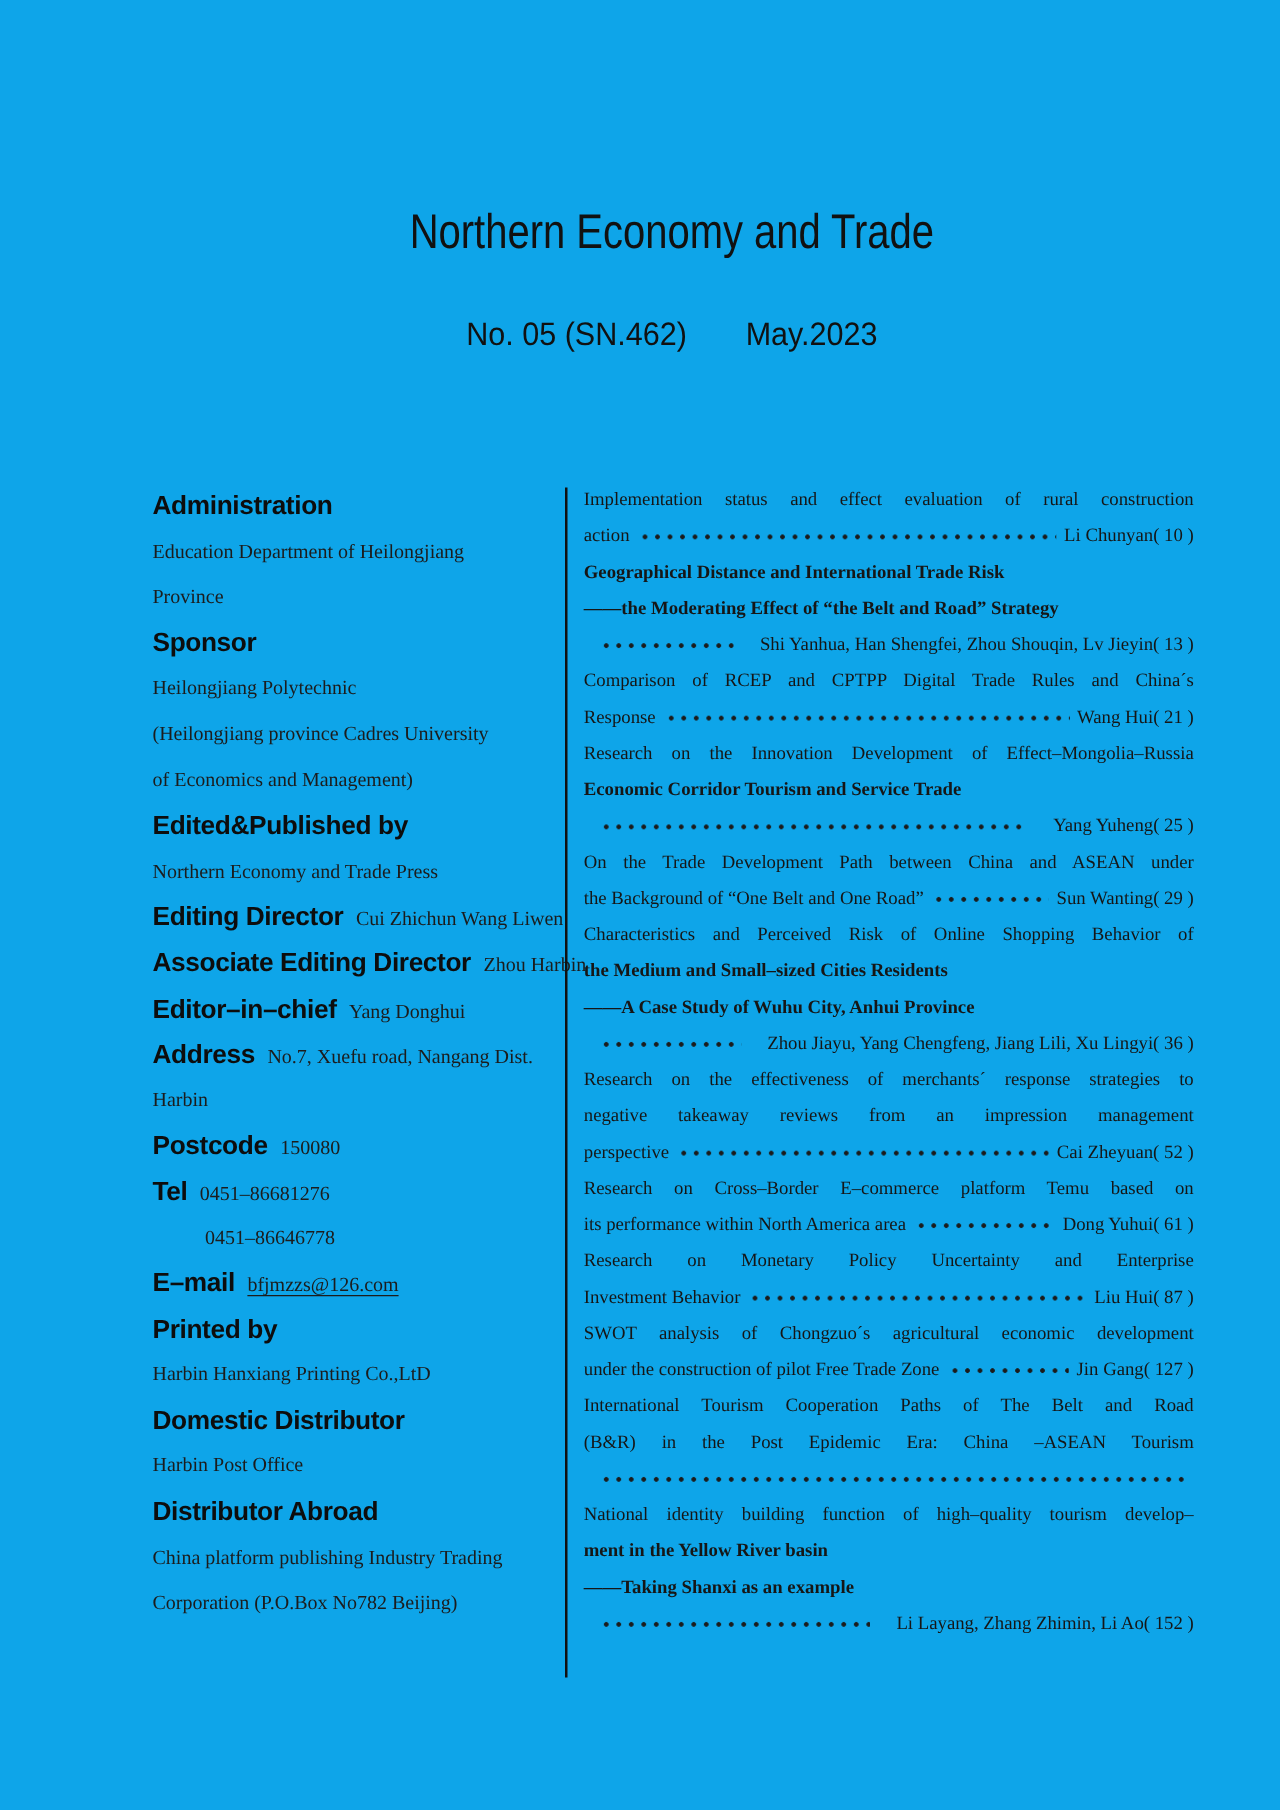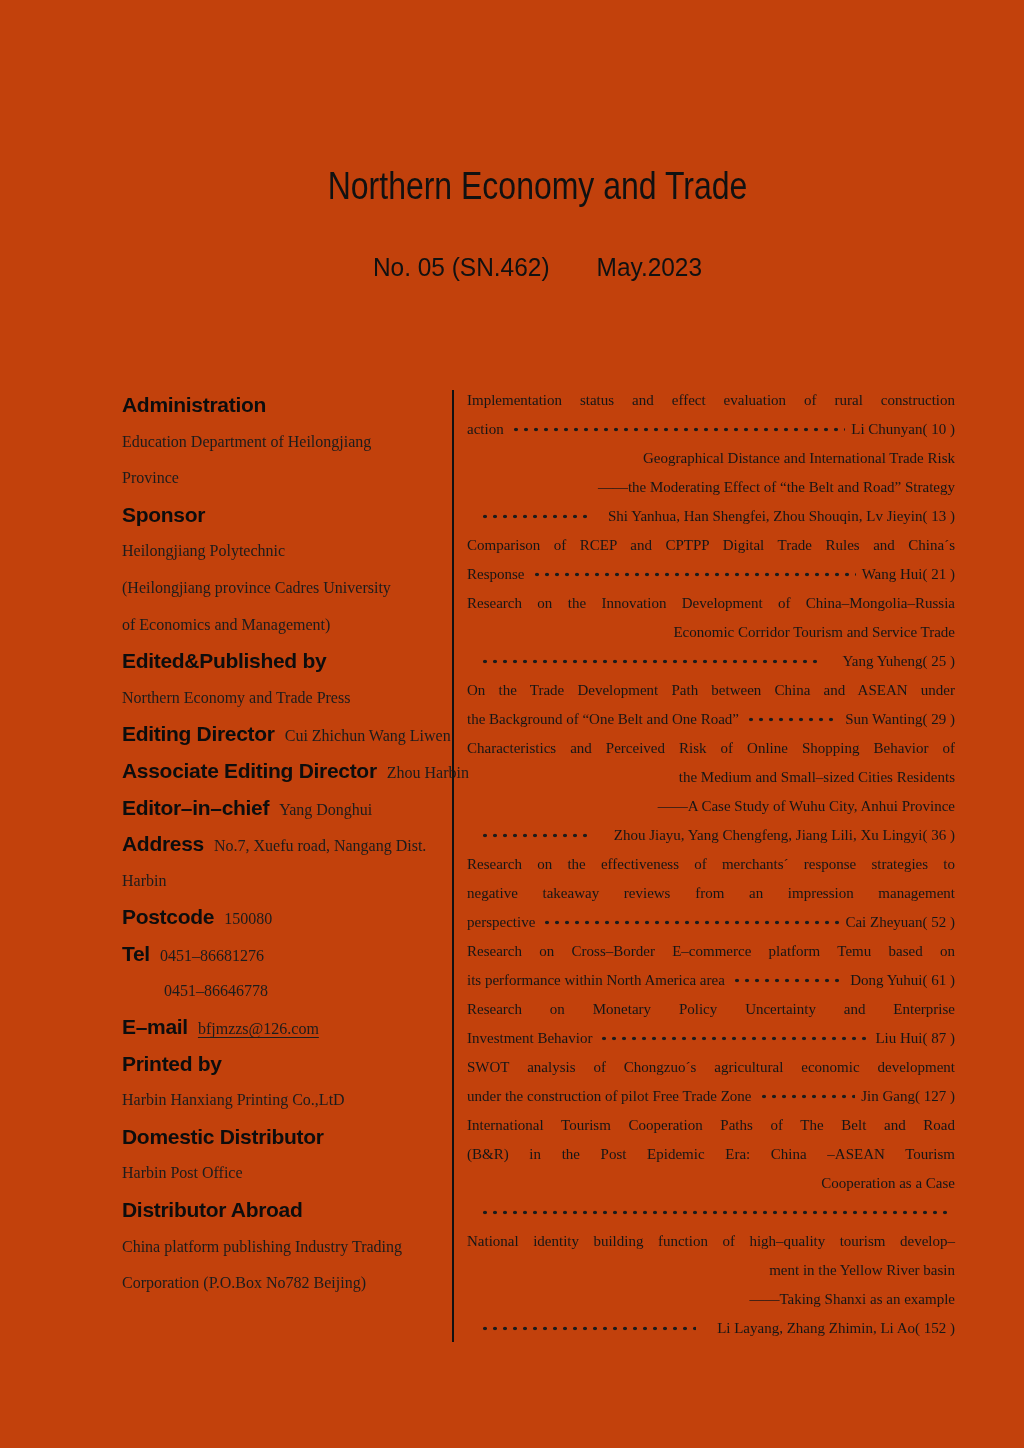--- a/index.html
+++ b/index.html
@@ -1,20 +1,20 @@
 <!DOCTYPE html>
 <html><head>
 <meta charset="utf-8">
 <style>
   html,body{margin:0;padding:0;background:#e8e8e8;}
   .page{
     position:relative;
     width:1024px;height:1448px;
     margin:0 auto;
-    background:#c2410c;
+    background:#0ea5e9;
     color:#1a1a1a;
     overflow:hidden;
     font-family:"Liberation Serif", serif;
   }
   
   .title{
     position:absolute;top:163px;left:120px;width:835px;
     text-align:center;
     font-family:"Liberation Sans", sans-serif;
     font-size:39px;line-height:46px;font-weight:400;
@@ -54,21 +54,21 @@
   .m-text{color:#1c1c1c;}
   .m-text.u{text-decoration:underline;text-underline-offset:3px;}
   .toc{
     position:absolute;left:467px;top:386px;width:488px;
   }
   .toc-row{
     height:29px;line-height:29px;
     font-size:15px;color:#161616;
   }
   .toc-row.just{text-align:justify;text-align-last:justify;}
-  .toc-row.plain{text-align:right;}
+  .toc-row.plain{text-align:left;font-weight:bold;}
   .toc-row.dl{display:flex;align-items:baseline;}
   .toc-row.dl.noleft{padding-left:6px;gap:15px;}
   .dl-left,.dl-right{white-space:nowrap;flex:0 0 auto;}
   .dl-dots{
     flex:1 1 auto;align-self:stretch;height:29px;
     margin:0 6px 0 7px;
     background-image:radial-gradient(circle, #1b1b1b 1.6px, transparent 2.1px);
     background-size:10px 29px;
     background-repeat:repeat-x;
     background-position:left center;
@@ -128,21 +128,21 @@
       <div class="toc-row dl noleft">
         <span class="dl-dots"></span>
         <span class="dl-right">Shi Yanhua, Han Shengfei, Zhou Shouqin, Lv Jieyin( 13 )</span>
       </div>
       <div class="toc-row just">Comparison of RCEP and CPTPP Digital Trade Rules and China´s</div>
       <div class="toc-row dl">
         <span class="dl-left">Response</span>
         <span class="dl-dots"></span>
         <span class="dl-right">Wang Hui( 21 )</span>
       </div>
-      <div class="toc-row just">Research on the Innovation Development of China–Mongolia–Russia</div>
+      <div class="toc-row just">Research on the Innovation Development of Effect–Mongolia–Russia</div>
       <div class="toc-row plain">Economic Corridor Tourism and Service Trade</div>
       <div class="toc-row dl noleft">
         <span class="dl-dots"></span>
         <span class="dl-right">Yang Yuheng( 25 )</span>
       </div>
       <div class="toc-row just">On the Trade Development Path between China and ASEAN under</div>
       <div class="toc-row dl">
         <span class="dl-left">the Background of “One Belt and One Road”</span>
         <span class="dl-dots"></span>
         <span class="dl-right">Sun Wanting( 29 )</span>
@@ -174,21 +174,20 @@
         <span class="dl-right">Liu Hui( 87 )</span>
       </div>
       <div class="toc-row just">SWOT analysis of Chongzuo´s agricultural economic development</div>
       <div class="toc-row dl">
         <span class="dl-left">under the construction of pilot Free Trade Zone</span>
         <span class="dl-dots"></span>
         <span class="dl-right">Jin Gang( 127 )</span>
       </div>
       <div class="toc-row just">International Tourism Cooperation Paths of The Belt and Road</div>
       <div class="toc-row just">(B&amp;R) in the Post Epidemic Era: China –ASEAN Tourism</div>
-      <div class="toc-row plain">Cooperation as a Case</div>
       <div class="toc-row dl noleft">
         <span class="dl-dots"></span>
       </div>
       <div class="toc-row just">National identity building function of high–quality tourism develop–</div>
       <div class="toc-row plain">ment in the Yellow River basin</div>
       <div class="toc-row plain">——Taking Shanxi as an example</div>
       <div class="toc-row dl noleft">
         <span class="dl-dots"></span>
         <span class="dl-right">Li Layang, Zhang Zhimin, Li Ao( 152 )</span>
       </div>

